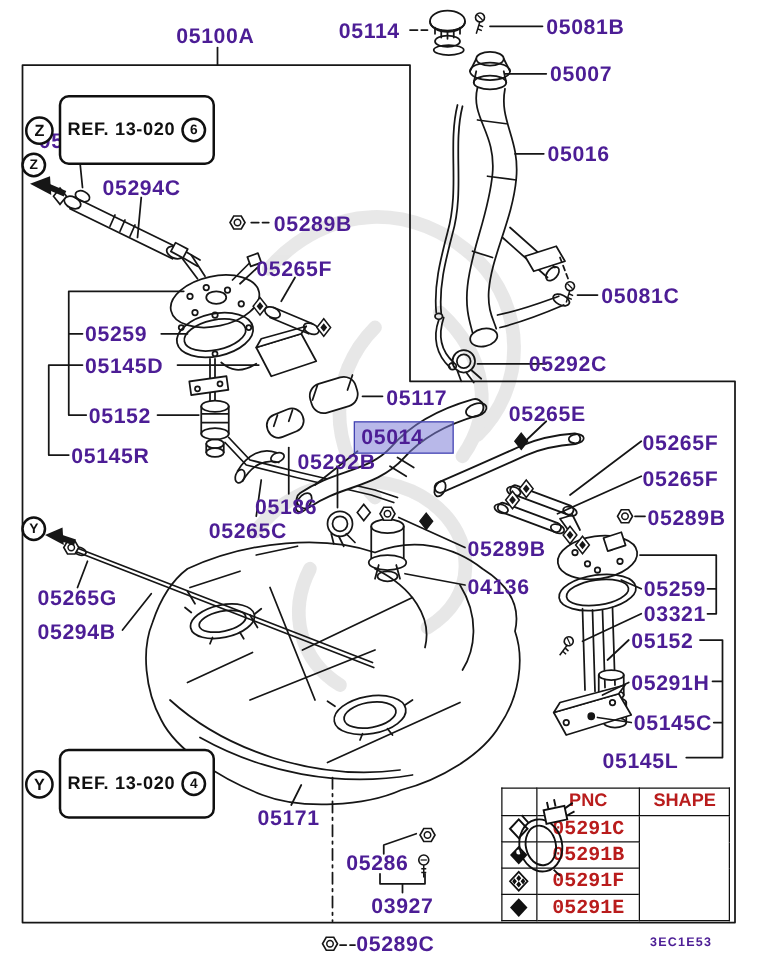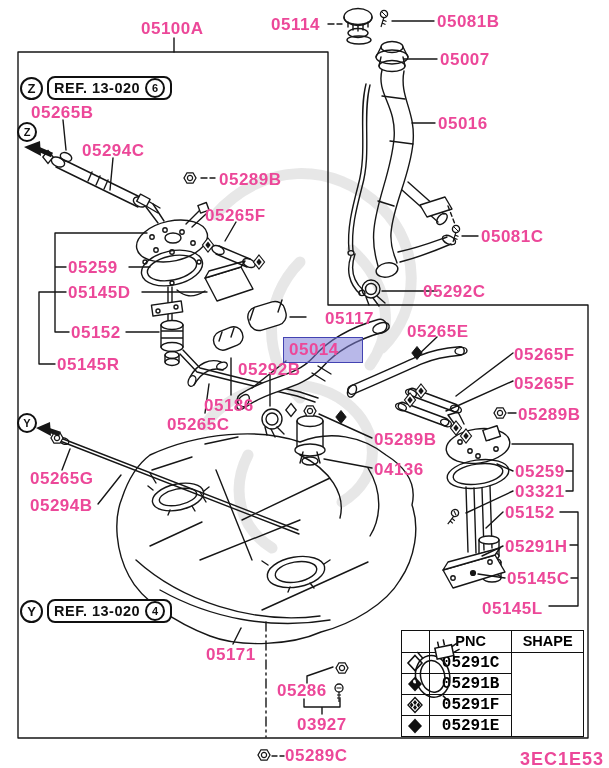--- a/index.html
+++ b/index.html
@@ -1,35 +1,35 @@
 <!DOCTYPE html>
 <html><head>
 <meta charset="utf-8">
 <style>
   html,body{margin:0;padding:0;background:#fff;}
   body{width:609px;height:768px;position:relative;overflow:hidden;
        font-family:"Liberation Sans",sans-serif;}
   svg{position:absolute;left:0;top:0;}
   .art{stroke:#161616;stroke-width:1.4;fill:none;stroke-linecap:round;stroke-linejoin:round;}
-  .lbl{position:absolute;font:bold 17px/1 "Liberation Sans",sans-serif;color:#ec4899;
+  .lbl{position:absolute;font:bold 17px/1 "Liberation Sans",sans-serif;color:#4c1d95;
        letter-spacing:.5px;white-space:nowrap;z-index:6;}
-  .small{font-size:18px;letter-spacing:1px;}
+  .small{font-size:10px;letter-spacing:1px;}
   .hl{position:absolute;z-index:5;}
   .ref{position:absolute;display:flex;align-items:center;z-index:6;}
   .circ{width:19px;height:19px;border:2px solid #101010;border-radius:50%;
         font:bold 13px/19px "Liberation Sans",sans-serif;text-align:center;color:#101010;
         background:#fff;flex:0 0 auto;}
   .refbox{margin-left:4px;border:2px solid #101010;border-radius:8px;height:20px;
-        display:flex;align-items:center;padding:0 5px;background:#fff;}
+        display:flex;align-items:center;padding:16px 5px;background:#fff;}
   .refbox .txt{font:bold 14.5px/1 "Liberation Sans",sans-serif;color:#101010;letter-spacing:.5px;}
   .refbox .circ{width:16px;height:16px;border-width:2px;font-size:11px;line-height:16px;margin-left:5px;}
   #pnc-table{position:absolute;left:401px;top:630px;width:183px;height:106px;
         border-collapse:collapse;z-index:6;background:#fff;}
   #pnc-table td,#pnc-table th{border:1.6px solid #101010;padding:0;margin:0;
-        font:bold 16px/1 "Liberation Sans",sans-serif;color:#000000;text-align:center;}
+        font:bold 16px/1 "Liberation Sans",sans-serif;color:#b91c1c;text-align:center;}
   #pnc-table th{font-size:14.5px;height:21px;}
   #pnc-table td{height:20px;font-family:Liberation Mono, monospace;}
   .symcell svg{position:static;display:block;margin:0 auto;}
   .shapecell{width:71px;}
 </style>
 </head>
 <body>
 
 <svg width="609" height="768" viewBox="0 0 609 768">
   <defs>
@@ -351,21 +351,21 @@
 <div class="lbl" style="left:481px;top:228px">05081C</div>
 <div class="lbl" style="left:423px;top:283px">05292C</div>
 <div class="lbl" style="left:31px;top:104px">05265B</div>
 <div class="lbl" style="left:82px;top:142px">05294C</div>
 <div class="lbl" style="left:219px;top:171px">05289B</div>
 <div class="lbl" style="left:205px;top:207px">05265F</div>
 <div class="lbl" style="left:68px;top:259px">05259</div>
 <div class="lbl" style="left:68px;top:284px">05145D</div>
 <div class="lbl" style="left:71px;top:324px">05152</div>
 <div class="lbl" style="left:57px;top:356px">05145R</div>
-<div class="lbl" style="left:325px;top:310px">05117</div>
+<div class="lbl" style="left:309px;top:310px">05117</div>
 <div class="lbl" style="left:289px;top:341px">05014</div>
 <div class="lbl" style="left:407px;top:323px">05265E</div>
 <div class="lbl" style="left:238px;top:361px">05292B</div>
 <div class="lbl" style="left:204px;top:397px">05186</div>
 <div class="lbl" style="left:167px;top:416px">05265C</div>
 <div class="lbl" style="left:374px;top:431px">05289B</div>
 <div class="lbl" style="left:374px;top:461px">04136</div>
 <div class="lbl" style="left:514px;top:346px">05265F</div>
 <div class="lbl" style="left:514px;top:375px">05265F</div>
 <div class="lbl" style="left:518px;top:406px">05289B</div>

